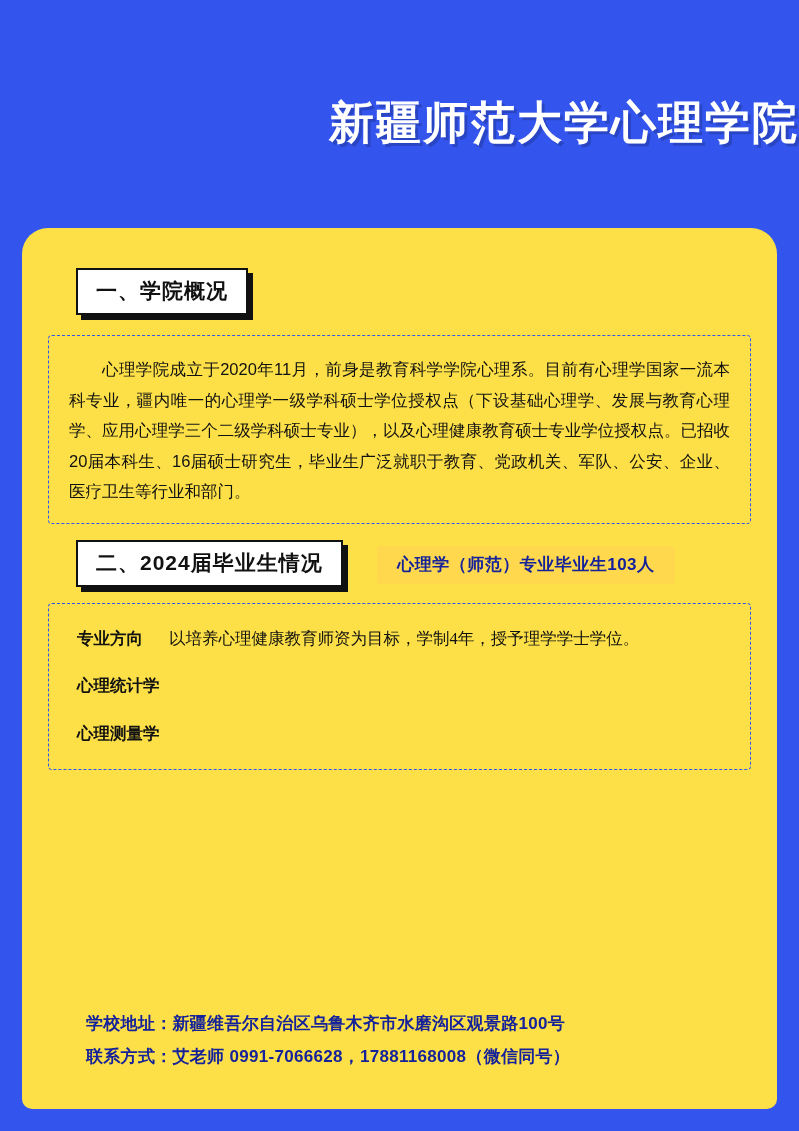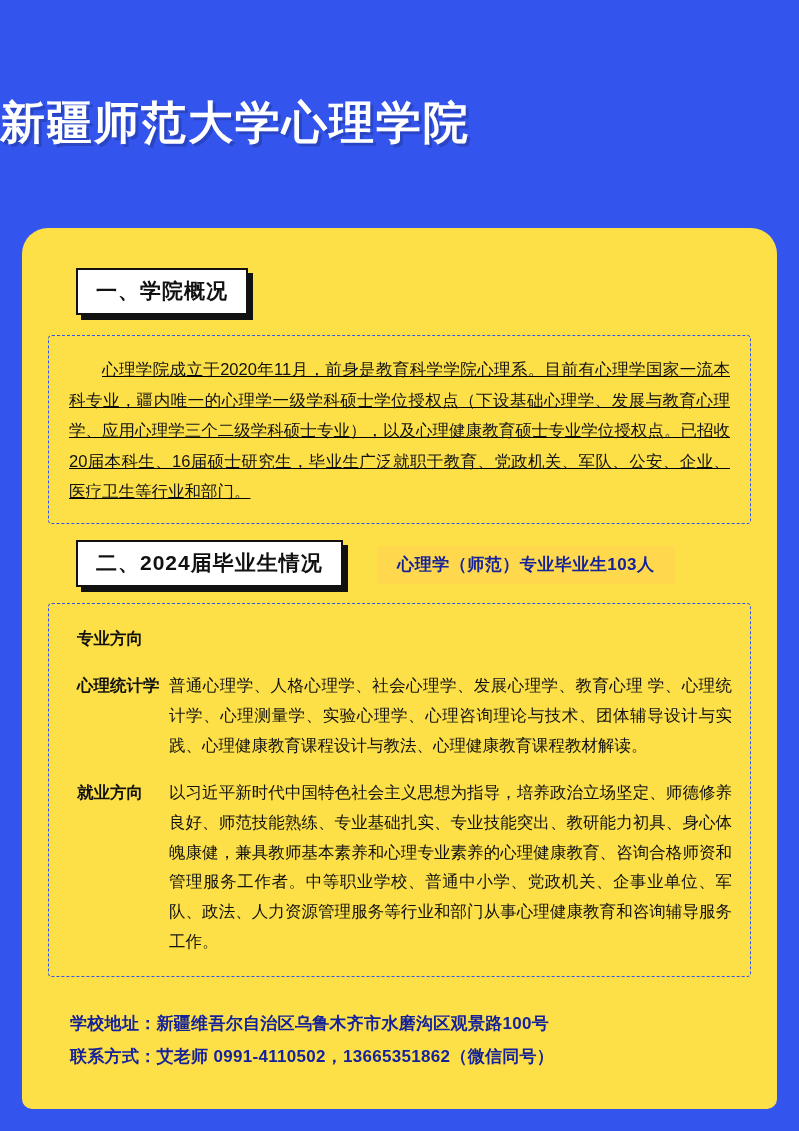--- a/index.html
+++ b/index.html
@@ -19,24 +19,25 @@
     height: 1131px;
     background: #3355ee;
     box-sizing: border-box;
   }
   .header {
     position: relative;
     height: 228px;
     background: #3355ee;
     display: flex;
     flex-direction: column;
-    align-items: flex-start;
+    align-items: flex-end;
     justify-content: center;
     padding-top: 18px;
     box-sizing: border-box;
+    padding-left: 48px;
   }
   .header-line {
     color: #ffffff;
     font-weight: bold;
     font-size: 45px;
     letter-spacing: 2px;
     line-height: 1.35;
     text-shadow: 3px 3px 0 rgba(0,0,0,0.18);
     white-space: nowrap;
   }
@@ -68,21 +69,20 @@
     font-weight: bold;
     color: #111111;
     letter-spacing: 1px;
   }
   .dashed-box {
     margin-top: 20px;
     border: 1.5px dashed #3355ee;
     border-radius: 4px;
     padding: 18px 20px 16px 20px;
     background: transparent;
-    text-decoration: underline;
   }
   .para {
     font-size: 16.5px;
     line-height: 1.85;
     color: #111111;
     text-align: justify;
     text-indent: 2em;
   }
   .highlight-pill {
     display: inline-block;
@@ -124,21 +124,21 @@
   .row-value {
     flex: 1;
     font-size: 16.5px;
     line-height: 1.8;
     color: #111111;
     text-align: justify;
     padding-left: 6px;
   }
   .footer {
     position: absolute;
-    left: 48px;
+    left: 64px;
     bottom: 36px;
     width: 700px;
   }
   .footer-line {
     font-size: 17px;
     font-weight: bold;
     color: #15229a;
     line-height: 1.9;
     letter-spacing: 0.3px;
   }
@@ -167,33 +167,32 @@
     </div>
 
     <div class="highlight-pill">
       <span>心理学（师范）专业毕业生103人</span>
     </div>
 
     <div class="detail-box">
 
       <div class="row">
         <div class="row-label">专业方向</div>
+        <div class="row-value">以培养心理健康教育师资为目标，学制4年，授予理学学士学位。</div>
       </div>
 
       <div class="row">
         <div class="row-label">心理统计学</div>
-        <div class="row-value">普通心理学、人格心理学、社会心理学、发展心理学、教育心理 学、心理统计学、心理测量学、实验心理学、心理咨询理论与技术、团体辅导设计与实践、心理健康教育课程设计与教法、心理健康教育课程教材解读。</div>
       </div>
 
       <div class="row">
-        <div class="row-label">就业方向</div>
-        <div class="row-value">以习近平新时代中国特色社会主义思想为指导，培养政治立场坚定、师德修养良好、师范技能熟练、专业基础扎实、专业技能突出、教研能力初具、身心体魄康健，兼具教师基本素养和心理专业素养的心理健康教育、咨询合格师资和管理服务工作者。中等职业学校、普通中小学、党政机关、企事业单位、军队、政法、人力资源管理服务等行业和部门从事心理健康教育和咨询辅导服务工作。</div>
+        <div class="row-label">心理测量学</div>
       </div>
 
     </div>
 
     <div class="footer">
       <div class="footer-line">学校地址：新疆维吾尔自治区乌鲁木齐市水磨沟区观景路100号</div>
-      <div class="footer-line">联系方式：艾老师 0991-4110502，13665351862（微信同号）</div>
+      <div class="footer-line">联系方式：艾老师 0991-7066628，17881168008（微信同号）</div>
     </div>
 
   </div>
 </div>
 
 </body></html>

